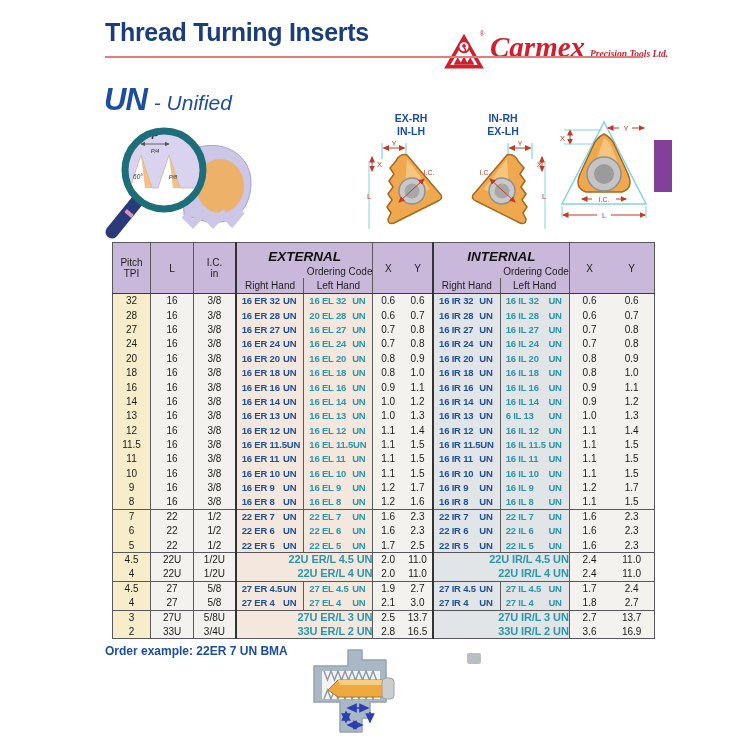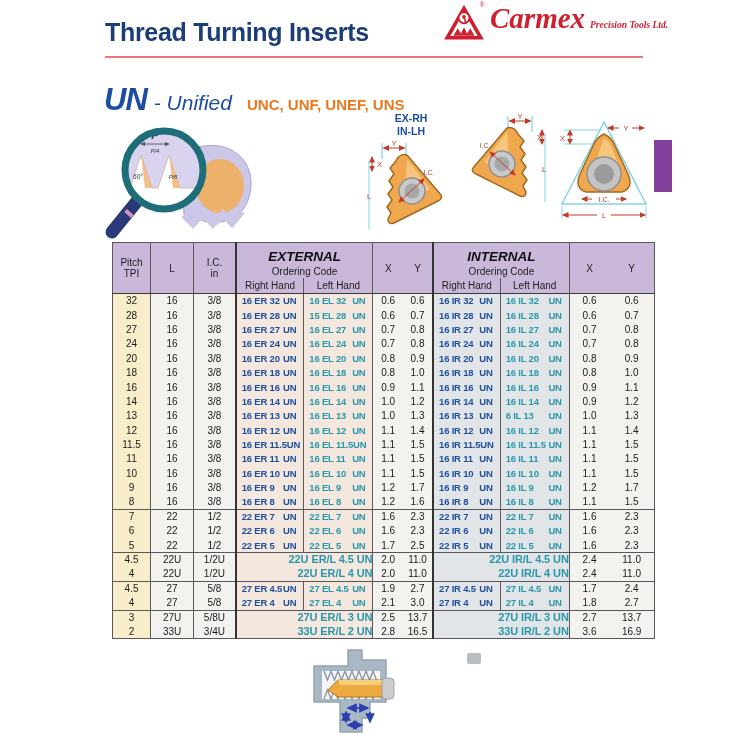--- a/index.html
+++ b/index.html
@@ -2,21 +2,21 @@
 <html><head>
 <meta charset="utf-8">
 <style>
   html,body{margin:0;padding:0;background:#fff;}
   .page{position:relative;width:739px;height:747px;background:#ffffff;overflow:hidden;
         font-family:"Liberation Sans",sans-serif;}
 
   
   .title{position:absolute;left:105px;top:18px;font-weight:700;font-size:25px;
          color:#1b3e7a;letter-spacing:-0.3px;}
-  .logo{position:absolute;left:443px;top:1px;display:flex;align-items:flex-start;}
+  .logo{position:absolute;left:443px;top:30px;display:flex;align-items:flex-start;}
   .logo-text{font-family:"Liberation Serif",serif;font-style:italic;font-weight:700;
              font-size:29px;color:#cf2030;margin-left:5px;line-height:1.2;}
   .logo-sub{font-family:"Liberation Serif",serif;font-style:italic;font-weight:700;
             font-size:9.5px;color:#cf2030;margin:19px 0 0 5px;}
   .rule{position:absolute;left:105px;top:56px;width:538px;height:2px;background:#e57b7b;}
 
   
   .un-heading{position:absolute;left:104px;top:82px;display:flex;align-items:baseline;}
   .un{font-style:italic;font-weight:700;font-size:31px;color:#1c4da1;letter-spacing:-1px;}
   .un-suffix{font-style:italic;font-size:21px;color:#1c4da1;margin-left:7px;}
@@ -33,21 +33,21 @@
   .purple-bar{position:absolute;left:654px;top:140px;width:18px;height:52px;background:#83409a;}
 
   
   .tbl-wrap{position:absolute;left:105px;top:242px;margin-left:7px;}
   table{border-collapse:collapse;table-layout:fixed;width:543px;border:1px solid #57575c;}
   col.w0{width:38px}col.w1{width:43px}col.w2{width:42px}col.w3{width:68px}col.w4{width:69px}
   col.w5{width:30px}col.w6{width:30px}col.w7{width:67px}col.w8{width:69px}
   col.w9{width:40px}col.w10{width:45px}
   thead th{background:#cab8db;font-weight:400;font-size:10px;color:#1c1c1c;padding:0;}
   thead tr.h1 th{height:21px;}
-  thead tr.h2 th{height:14px;}
+  thead tr.h2 th{height:14px;text-align:right;}
   thead tr.h3 th{height:15px;border-bottom:1px solid #3a3a3a;}
   th.rs{border-bottom:1px solid #3a3a3a;}
   .sec-title{font-size:13.5px;font-weight:700;font-style:italic;color:#111;vertical-align:bottom;}
   .bl{border-left:1px solid #5a5a5a;}
   .blk{border-left:2px solid #333;}
   tbody tr{height:14.4px;}
   tbody td{padding:0;font-size:10px;color:#1a1a1a;text-align:center;line-height:13px;
            white-space:nowrap;}
   td.c0{background:#f8edca;}
   td.c1,td.c2,td.num{background:#f3f2ef;}
@@ -95,21 +95,20 @@
       <text x="35" y="6" font-size="6" fill="#cf2030">®</text>
     </svg>
     <div class="logo-text">Carmex</div>
     <div class="logo-sub">Precision Tools Ltd.</div>
   </div>
   <div class="rule"></div>
 
   <div class="un-heading">
     <span class="un">UN</span>
     <span class="un-suffix">- Unified</span>
-    <span class="un-subtypes">UNC, UNF, UNEF, UNS</span>
   </div>
 
   <div class="magnifier">
     <svg width="162" height="120" viewBox="0 0 162 120">
       <path d="M88,28 C122,14 150,34 149,62 C148,90 130,103 105,100 L82,93 L80,44 Z" fill="#ccc6e7" stroke="#a9a2cf" stroke-width="1"></path>
       <ellipse cx="118" cy="64" rx="24" ry="27" fill="#f2ae5c" opacity="0.9"></ellipse>
       <path d="M82,93 l9,9 10,-11 10,11 10,-10 9,9 10,-12" fill="none" stroke="#ccc6e7" stroke-width="7"></path>
       <line x1="36" y1="78" x2="10" y2="110" stroke="#2a3a78" stroke-width="13" stroke-linecap="round"></line>
       <line x1="23.6" y1="88.6" x2="30.4" y2="94.4" stroke="#d694bc" stroke-width="4"></line>
       <clipPath id="magclip">
@@ -148,20 +147,24 @@
       <path d="M41,16 L75,56 Q77,60 72,62 L28,84 Q22,86 22,80 L25,74 L21,68 L26,61 L22,55 L27,48 L23,42 L28,35 L24,29 L30,22 Q34,14 41,16 Z" fill="#f0a84e" stroke="#a06a22" stroke-width="1.5" stroke-linejoin="round"></path>
       <path d="M41,20 L64,50 L38,64 Z" fill="#f8d191" opacity="0.7"></path>
       <circle cx="46" cy="52" r="13" fill="#c9c9c9" stroke="#909090" stroke-width="1.5"></circle>
       <circle cx="46" cy="52" r="7.5" fill="#a7a7a7"></circle>
       <line x1="58" y1="40" x2="33" y2="63" stroke="#c23b28" stroke-width="1" marker-start="url(#mr)" marker-end="url(#mr)"></line>
       <text x="63" y="36" font-size="7" fill="#c23b28" text-anchor="middle">I.C.</text>
     </svg>
   </div>
 
   <div class="insert ins-b">
+    <div class="ins-label">
+      <div>IN-RH</div>
+      <div>EX-LH</div>
+    </div>
     <svg width="90" height="100" viewBox="0 0 90 100">
       <g transform="scale(-1,1) translate(-90,0)">
         <line x1="16" y1="4" x2="16" y2="20" stroke="#85d2e2" stroke-width="1.2"></line>
         <line x1="40" y1="4" x2="40" y2="20" stroke="#85d2e2" stroke-width="1.2"></line>
         <line x1="17.5" y1="9" x2="38.5" y2="9" stroke="#c23b28" stroke-width="1" marker-start="url(#mr)" marker-end="url(#mr)"></line>
         <line x1="6" y1="18" x2="6" y2="32" stroke="#c23b28" stroke-width="1" marker-start="url(#mr)" marker-end="url(#mr)"></line>
         <line x1="3" y1="22" x2="3" y2="90" stroke="#85d2e2" stroke-width="1"></line>
         <path d="M41,16 L75,56 Q77,60 72,62 L28,84 Q22,86 22,80 L25,74 L21,68 L26,61 L22,55 L27,48 L23,42 L28,35 L24,29 L30,22 Q34,14 41,16 Z" fill="#f0a84e" stroke="#a06a22" stroke-width="1.5" stroke-linejoin="round"></path>
         <path d="M41,20 L64,50 L38,64 Z" fill="#f8d191" opacity="0.7"></path>
         <circle cx="46" cy="52" r="13" fill="#c9c9c9" stroke="#909090" stroke-width="1.5"></circle>
@@ -285,21 +288,21 @@
             <td class="c1 bl">16</td>
             <td class="c2 bl">3/8</td>
             <td class="ext blk">
               <div class="cw rh">
                 <span>16 ER 28</span>
                 <span>UN</span>
               </div>
             </td>
             <td class="ext bl">
               <div class="cw lh">
-                <span>15 EL 28</span>
+                <span>20 EL 28</span>
                 <span>UN</span>
               </div>
             </td>
             <td class="num bl">0.6</td>
             <td class="num">0.7</td>
             <td class="int blk">
               <div class="cw rh">
                 <span>16 IR 28</span>
                 <span>UN</span>
               </div>
@@ -964,20 +967,21 @@
             <td class="int blk" colspan="2">
               <div class="cm">33U IR/L 2  UN</div>
             </td>
             <td class="num bl">3.6</td>
             <td class="num">16.9</td>
           </tr>
         </tbody>
     </table>
   </div>
 
+  <div class="order-example">Order example: 22ER 7 UN BMA</div>
 
   <div class="illustration">
     <svg width="112" height="102" viewBox="0 0 112 102">
       <path d="M16,26 L50,26 L50,10 L64,10 L64,20 L88,20 L88,62 L72,62 L72,78 L64,78 L64,92 L42,92 L42,62 L16,62 Z" fill="#aab8c6" stroke="#93a2b0" stroke-width="1.5" stroke-linejoin="round"></path>
       <rect x="24" y="31" width="58" height="28" fill="#f3f4f6"></rect>
       <path d="M26,31 l3.5,9 l3.5,-9 l3.5,9 l3.5,-9 l3.5,9 l3.5,-9 l3.5,9 l3.5,-9 l3.5,9 l3.5,-9 l3.5,9 l3.5,-9 l3.5,9 l3.5,-9 l3.5,9" fill="none" stroke="#8d99a6" stroke-width="1.4"></path>
       <path d="M26,59 l3.5,-9 l3.5,9 l3.5,-9 l3.5,9 l3.5,-9 l3.5,9 l3.5,-9 l3.5,9 l3.5,-9 l3.5,9 l3.5,-9 l3.5,9 l3.5,-9 l3.5,9 l3.5,-9" fill="none" stroke="#8d99a6" stroke-width="1.4"></path>
       <path d="M30,50 L40,40 L86,40 L86,57 L40,57 Z" fill="#eda93f" stroke="#b57a1e" stroke-width="1"></path>
       <polygon points="40,40 86,40 86,45 42,45" fill="#f7cd7e"></polygon>
       <rect x="84" y="38" width="12" height="21" rx="4" fill="#cdcdcd" stroke="#a0a0a0"></rect>

